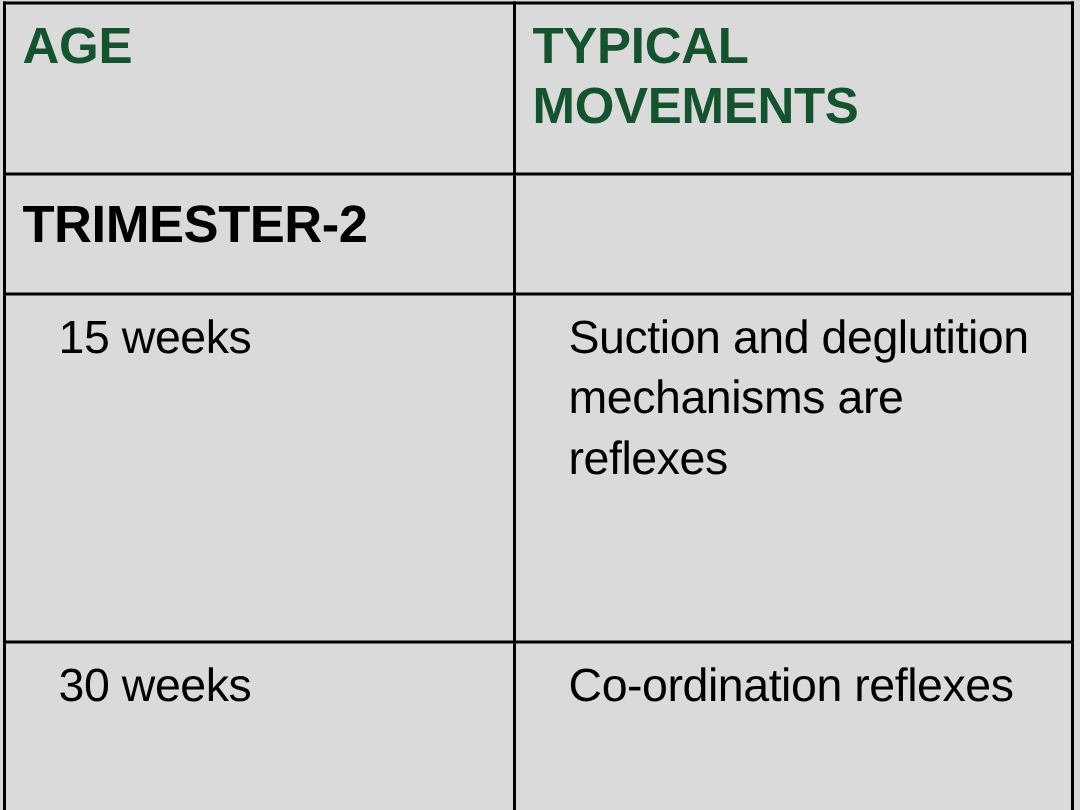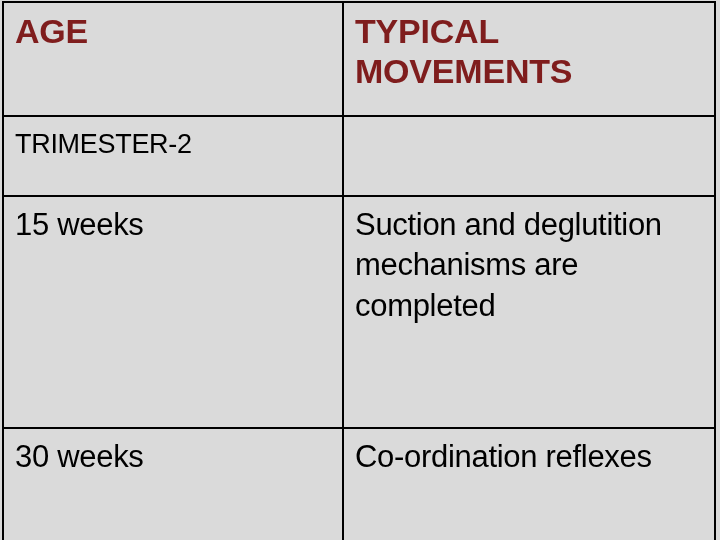--- a/index.html
+++ b/index.html
@@ -43,55 +43,56 @@
     padding: 6px 10px 6px 11px;
     color: #000000;
     line-height: 1.30;
   }
 
   
   tr.header-row td {
     height: 100px;
   }
   .hdr-text {
-    color: #7f1d1d;
+    color: #14532d;
     font-weight: bold;
     font-size: 34px;
     line-height: 1.18;
     letter-spacing: -0.2px;
     display: block;
     padding-top: 2px;
   }
 
   
   tr.section-row td {
     height: 66px;
   }
   .section-text {
-    font-size: 27px;
-    font-weight: normal;
+    font-size: 35px;
+    font-weight: bold;
     letter-spacing: -0.3px;
     display: block;
     padding-top: 4px;
   }
 
   
   tr.data-row td {
     height: 218px;
   }
   tr.data-row-last td {
     height: 118px;
     border-bottom: none;
   }
   .cell-text {
     font-size: 31px;
     font-weight: normal;
     letter-spacing: -0.3px;
     display: block;
     padding-top: 2px;
+    margin-left: 24px;
   }
   .empty-cell { display: block; height: 1px; }
 </style>
 </head>
 <body>
 
 <div id="slide">
 
   <table class="dev-table">
     <colgroup>
@@ -116,21 +117,21 @@
         <td>
           <span class="empty-cell"></span>
         </td>
       </tr>
 
       <tr class="data-row">
         <td>
           <span class="cell-text">15 weeks</span>
         </td>
         <td>
-          <span class="cell-text">Suction and deglutition mechanisms are completed</span>
+          <span class="cell-text">Suction and deglutition mechanisms are reflexes</span>
         </td>
       </tr>
 
       <tr class="data-row data-row-last">
         <td>
           <span class="cell-text">30 weeks</span>
         </td>
         <td>
           <span class="cell-text">Co-ordination reflexes</span>
         </td>

